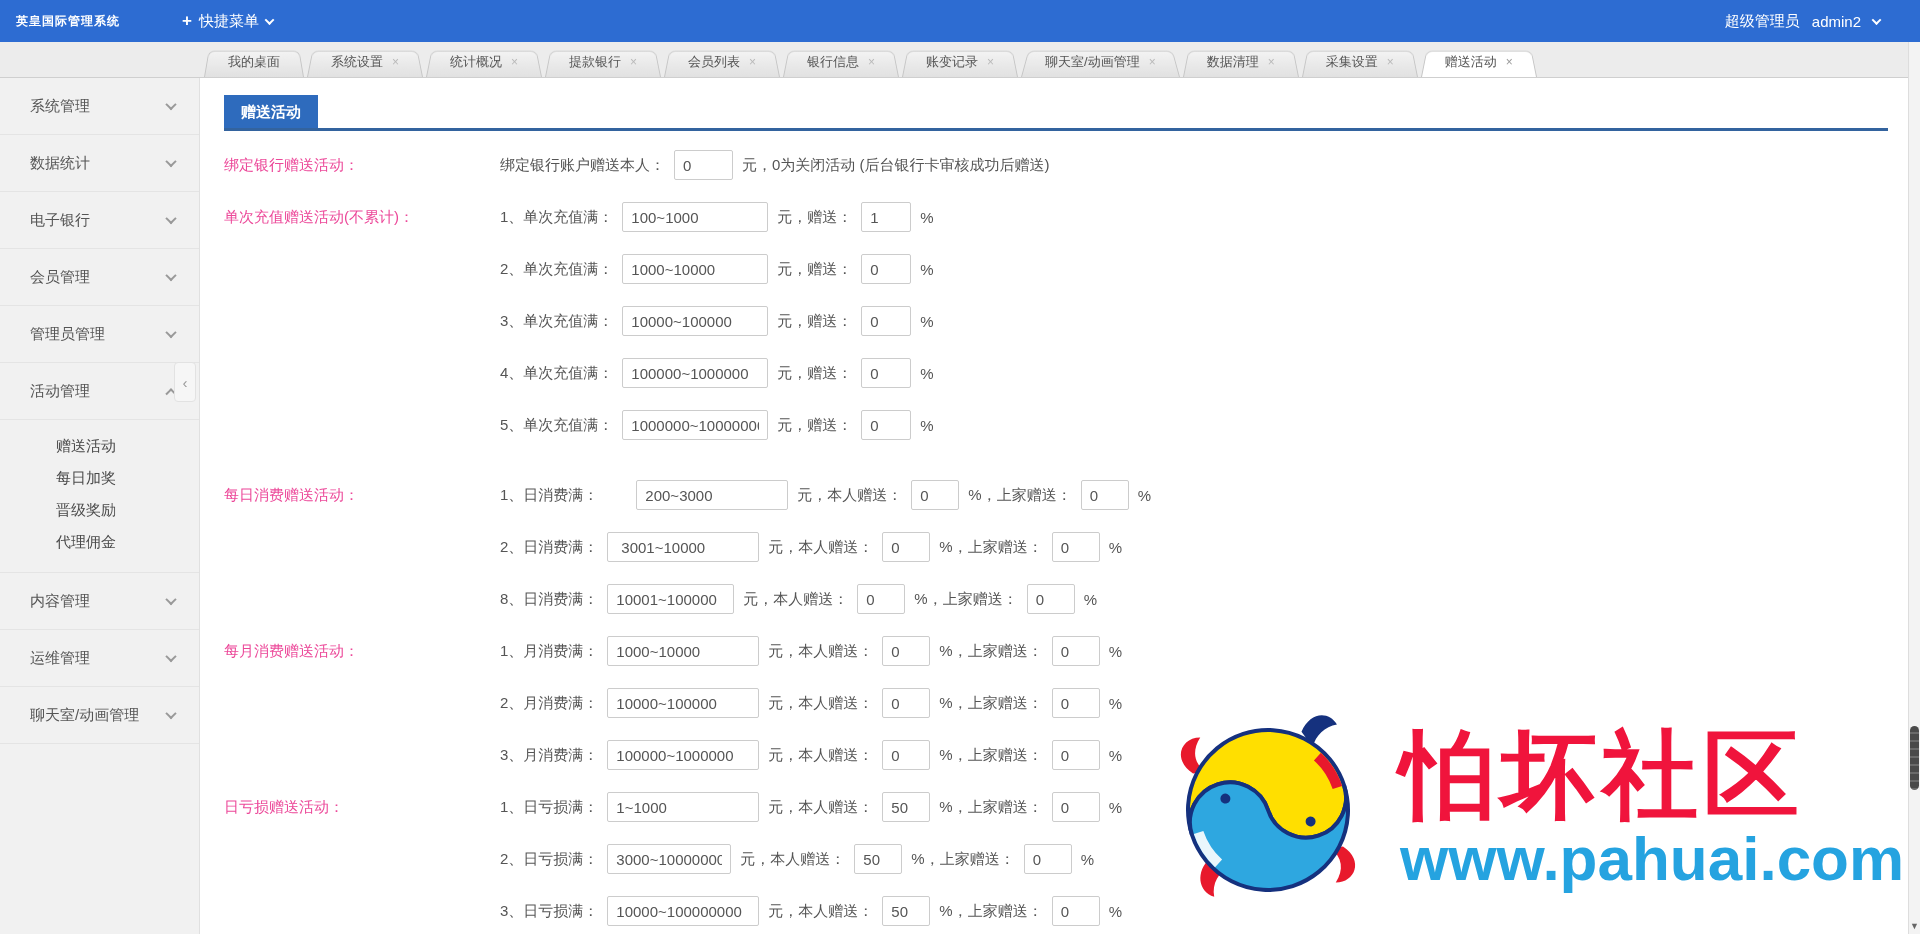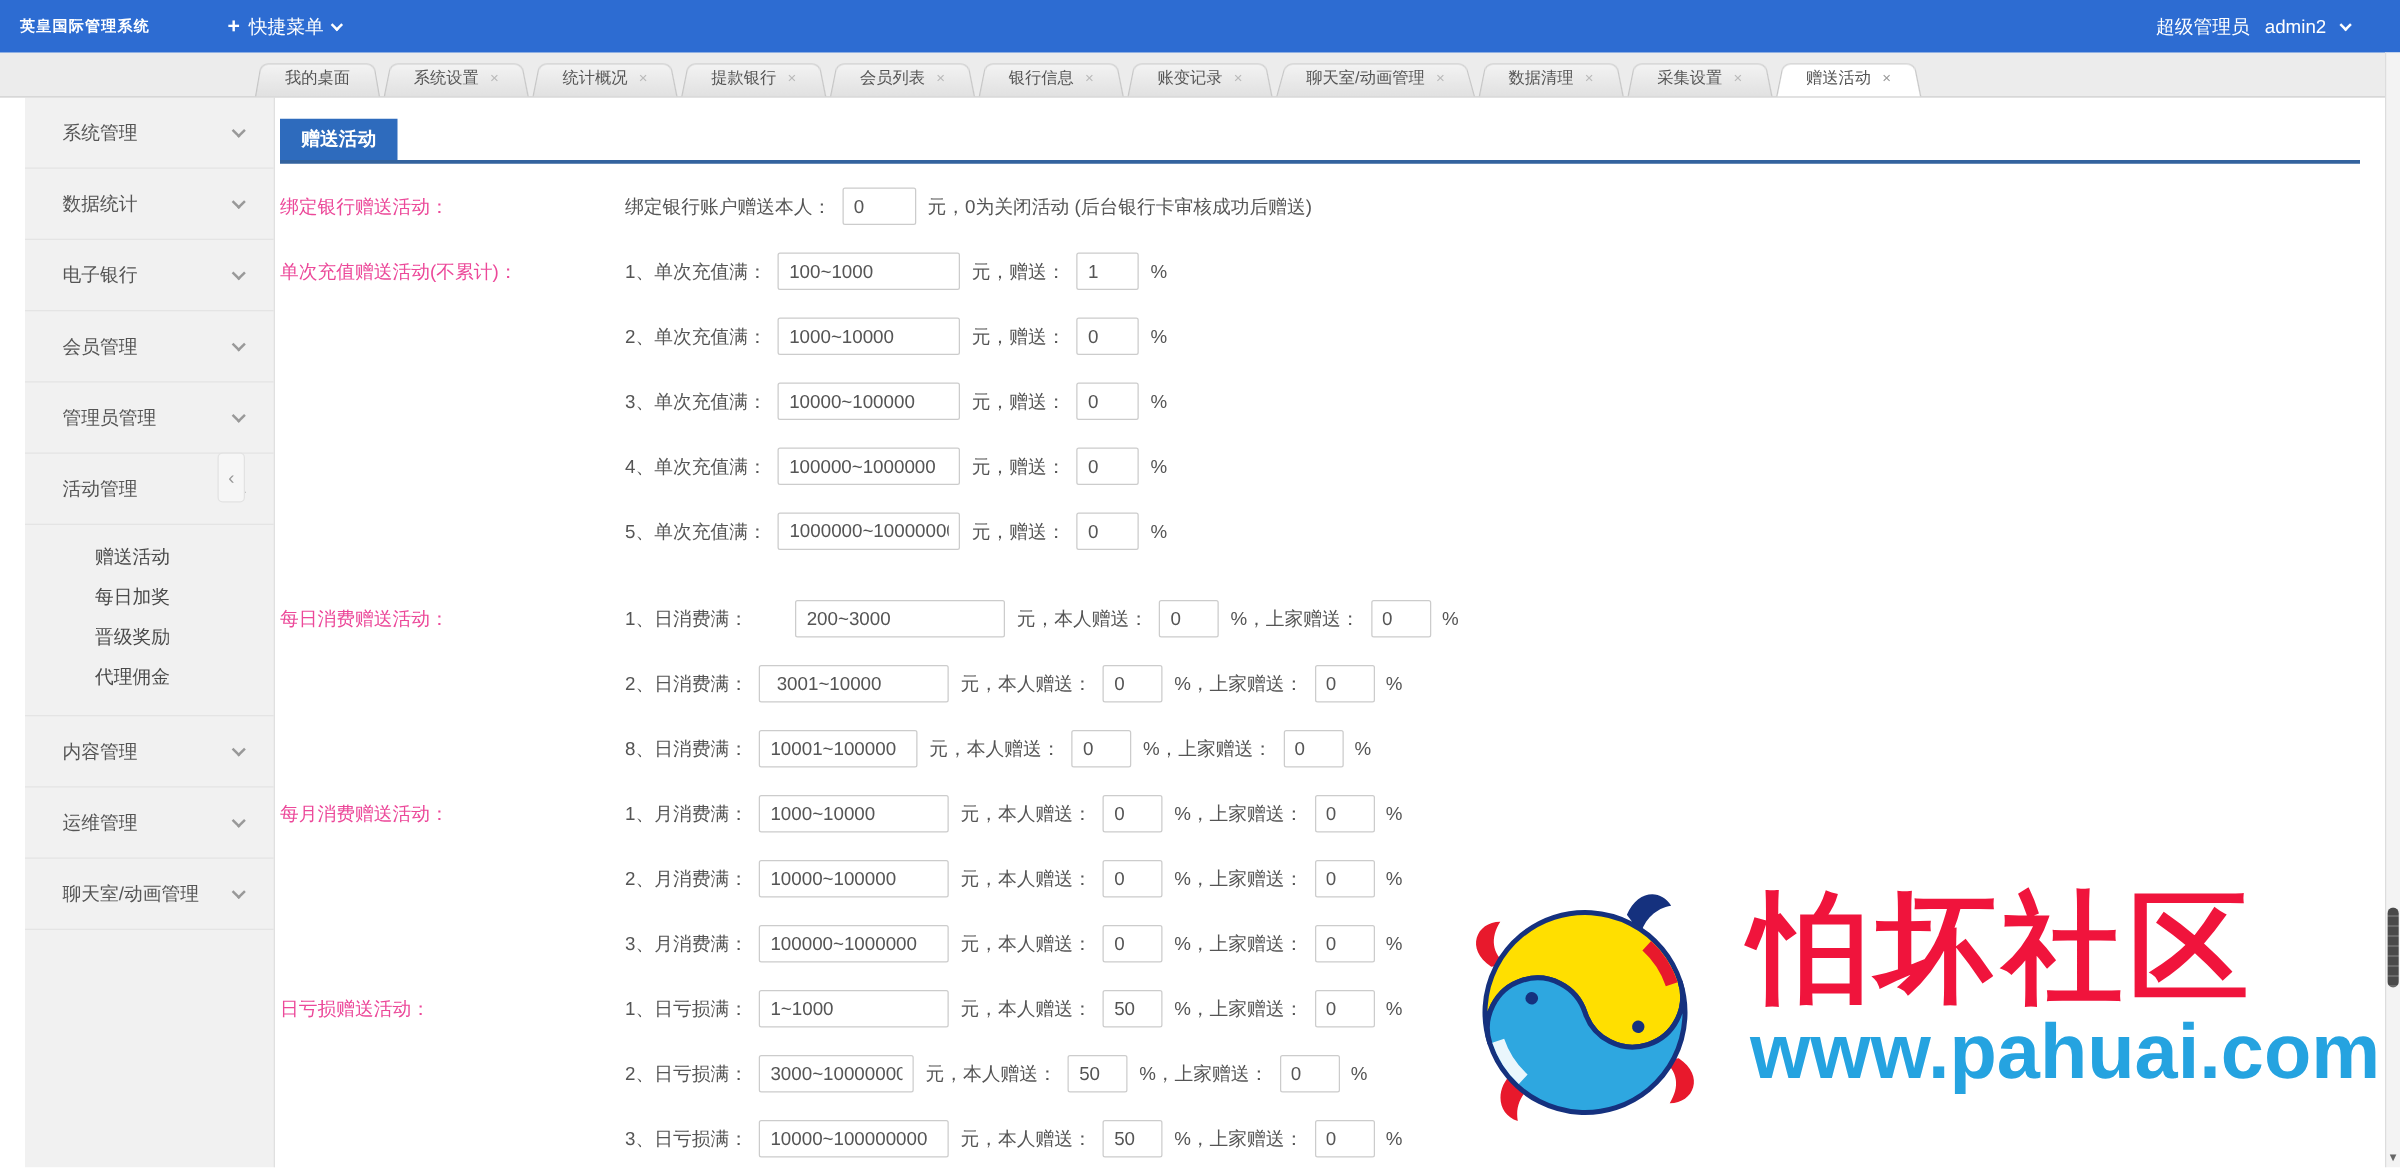--- a/index.html
+++ b/index.html
@@ -36,21 +36,21 @@
     transform:perspective(16px) rotateX(3.2deg); transform-origin:bottom; z-index:0;
   }
   .tab.active::before { background:#fff; }
   .tab > span { position:relative; z-index:1; }
   .tab-close { margin-left:9px; color:#b9b9b9; font-size:12px; }
   .tab.active .tab-close { color:#999; }
 
   
   .sidebar {
     position:absolute; top:78px; left:0; bottom:0; width:200px;
-    background:#f1f1f1; border-right:1px solid #e0e0e0; font-size:15px; color:#555; z-index:10;margin-left:20px;
+    background:#f1f1f1; border-right:1px solid #e0e0e0; font-size:15px; color:#555; z-index:10;
   }
   .side-item { height:57px; display:flex; align-items:center; justify-content:space-between;
                padding:0 24px 0 30px; border-bottom:1px solid #e4e4e4; cursor:pointer; }
   .side-sub { padding:10px 0 14px; border-bottom:1px solid #e4e4e4; }
   .side-subitem { height:32px; line-height:32px; padding-left:56px; color:#4a4a4a; cursor:pointer; }
   .collapse-handle {
     position:absolute; left:174px; top:362px; width:22px; height:40px;
     background:#f6f6f6; border:1px solid #e2e2e2; border-radius:4px;
     display:flex; align-items:center; justify-content:center;
     color:#9a9a9a; font-size:15px; cursor:pointer; z-index:12;
@@ -64,21 +64,21 @@
   .gift-form { margin:8px 0 0 24px; }
   .form-row { display:flex; align-items:center; height:52px; }
   .row-label { flex:0 0 254px; text-align:left; font-size:15px; color:#ec4899; white-space:nowrap; }
   .row-body { margin-left:22px; display:flex; align-items:center; }
   .seg-text { font-size:15px; color:#555; white-space:pre; }
   .seg-input { height:30px; border:1px solid #ccc; border-radius:2px; margin:0 9px;
                padding:0 8px; font-size:15px; color:#555; background:#fff;
                font-family:"Liberation Sans","DejaVu Sans",sans-serif; }
 
   
-  .watermark { position:absolute; left:1160px; top:710px; display:flex; align-items:flex-start; gap:24px; z-index:5; }
+  .watermark { position:absolute; left:1160px; top:710px; display:flex; align-items:center; gap:24px; z-index:5; }
   .wm-text { display:flex; flex-direction:column; }
   .wm-title { font-family:"Liberation Serif","DejaVu Serif",serif; font-weight:bold;
               font-size:96px; line-height:1.02; letter-spacing:5px; white-space:nowrap; }
   .wm-url { font-weight:bold; font-size:62px; line-height:1.1; white-space:nowrap; }
 
   
   .scrollbar { position:absolute; top:42px; right:0; bottom:0; width:12px;
                background:#f3f3f3; border-left:1px solid #ddd; z-index:40; }
   .scroll-thumb { position:absolute; top:684px; left:1px; width:9px; height:64px;
                   background:#4a4a4a; border-radius:5px;
@@ -226,21 +226,21 @@
           <input class="seg-input" type="text" value="1000000~10000000" style="width: 146px;">
           <span class="seg-text">元，赠送：</span>
           <input class="seg-input" type="text" value="0" style="width: 50px;">
           <span class="seg-text">%</span>
         </div>
       </div>
       <div class="form-row" style="margin-top: 18px;">
         <div class="row-label">每日消费赠送活动：</div>
         <div class="row-body">
           <span class="seg-text">1、日消费满：</span>
-          <input class="seg-input" type="text" value="200~3000" style="width: 168px; margin-left: 38px;">
+          <input class="seg-input" type="text" value="200~3000" style="width: 152px; margin-left: 38px;">
           <span class="seg-text">元，本人赠送：</span>
           <input class="seg-input" type="text" value="0" style="width: 48px;">
           <span class="seg-text">%，上家赠送：</span>
           <input class="seg-input" type="text" value="0" style="width: 48px;">
           <span class="seg-text">%</span>
         </div>
       </div>
       <div class="form-row">
         <div class="row-label"></div>
         <div class="row-body">

